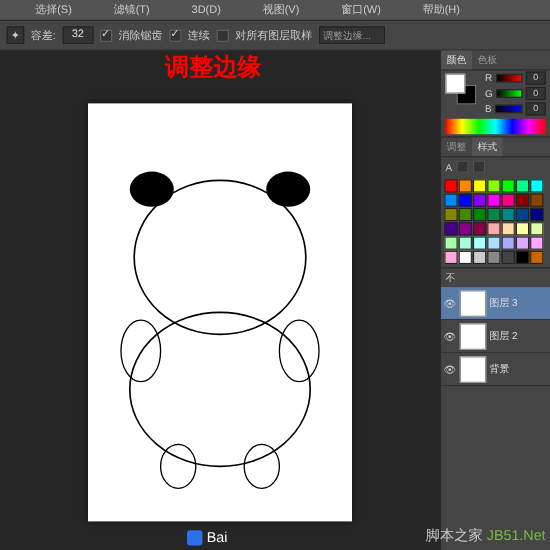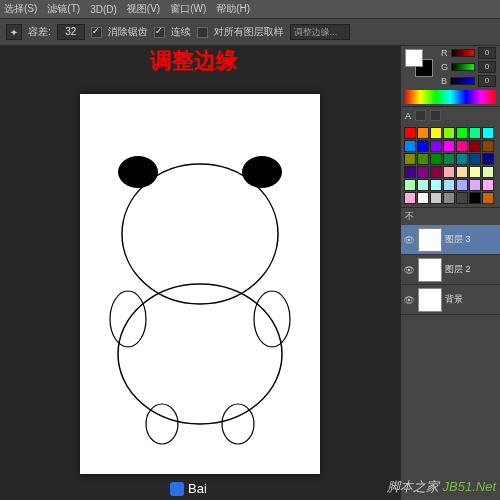--- a/index.html
+++ b/index.html
@@ -1,18 +1,18 @@
 <!DOCTYPE html>
 <html><head>
 <meta charset="utf-8">
 <style>
 * { margin: 0; padding: 0; box-sizing: border-box; font-family: "Microsoft YaHei", sans-serif; }
 body { width: 500px; height: 500px; background: #535353; overflow: hidden; position: relative; }
 .menubar { height: 18px; background: #535353; display: flex; align-items: center; padding: 0 4px; gap: 10px; font-size: 10px; color: #ccc; }
-.menubar span { cursor: default; }
+.menubar span { cursor: default; margin-left: 28px; }
 .optbar { height: 28px; background: #454545; border-top: 1px solid #2a2a2a; border-bottom: 1px solid #2a2a2a; display: flex; align-items: center; padding: 0 6px; gap: 6px; font-size: 10px; color: #ccc; }
 .tool-ico { width: 16px; height: 16px; background: #333; border: 1px solid #222; display: inline-flex; align-items: center; justify-content: center; }
 .num-input { width: 28px; height: 16px; background: #333; border: 1px solid #222; color: #ddd; font-size: 10px; text-align: center; line-height: 14px; }
 .check { width: 11px; height: 11px; background: #333; border: 1px solid #666; display: inline-block; position: relative; }
 .check.on::after { content: "✓"; position: absolute; top: -3px; left: 0; font-size: 10px; color: #ddd; }
 .dropdown { width: 60px; height: 16px; background: #333; border: 1px solid #222; color: #999; font-size: 9px; padding: 0 3px; line-height: 14px; }
 .workspace { position: absolute; top: 46px; left: 0; right: 100px; bottom: 0; background: #262626; display: flex; align-items: flex-start; justify-content: center; padding-top: 8px; }
 .title-text { position: absolute; top: 46px; left: 150px; color: #f00; font-size: 22px; font-weight: bold; z-index: 5; }
 .canvas-area { width: 240px; height: 380px; background: #fff; box-shadow: 0 0 6px rgba(0,0,0,.6); margin-top: 40px; position: relative; }
 .panels { position: absolute; top: 46px; right: 0; width: 100px; bottom: 0; background: #454545; border-left: 1px solid #2a2a2a; font-size: 9px; color: #ccc; }
@@ -31,21 +31,21 @@
 .layer-opts { display: flex; align-items: center; padding: 2px 4px; gap: 3px; }
 .layer-opts .sel { flex: 1; height: 14px; background: #333; border: 1px solid #222; font-size: 8px; padding: 0 2px; line-height: 12px; }
 .layer-row { display: flex; align-items: center; height: 30px; border-bottom: 1px solid #333; padding: 0 2px; gap: 3px; }
 .layer-row.sel { background: #5a7aa8; }
 .eye { width: 12px; height: 12px; display: flex; align-items: center; justify-content: center; font-size: 9px; }
 .thumb { width: 24px; height: 24px; background: #fff; border: 1px solid #888; }
 .lname { font-size: 9px; color: #ddd; flex: 1; }
 .lock-row { display: flex; align-items: center; padding: 2px 4px; gap: 2px; font-size: 8px; }
 .lock-ico { width: 11px; height: 11px; background: #333; border: 1px solid #555; }
 .watermark { position: absolute; bottom: 4px; left: 170px; color: #bbb; font-size: 10px; z-index: 10; display: flex; align-items: center; gap: 4px; }
-.watermark2 { position: absolute; bottom: 4px; right: 4px; color: #ccc; font-size: 13px; z-index: 10; font-style: italic; }
+.watermark2 { position: absolute; bottom: 4px; right: 4px; color: #ccc; font-size: 13px; z-index: 10; }
 .bai-logo { width: 14px; height: 14px; background: #2970ea; border-radius: 3px; }
 .fgbg { position: relative; width: 28px; height: 28px; margin: 3px 4px; }
 .fg { position: absolute; top: 0; left: 0; width: 18px; height: 18px; background: #fff; border: 1px solid #888; }
 .bg { position: absolute; bottom: 0; right: 0; width: 18px; height: 18px; background: #000; border: 1px solid #888; }
 .mini-ico { width: 11px; height: 11px; background: #333; border: 1px solid #555; display: inline-block; }
 .char-panel { padding: 3px 4px; display: flex; gap: 4px; align-items: center; }
 </style>
 </head>
 <body>
 
@@ -83,20 +83,24 @@
       <ellipse cx="48" cy="225" rx="18" ry="28" fill="none" stroke="#000" stroke-width="1.2"></ellipse>
       <ellipse cx="192" cy="225" rx="18" ry="28" fill="none" stroke="#000" stroke-width="1.2"></ellipse>
       <ellipse cx="82" cy="330" rx="16" ry="20" fill="none" stroke="#000" stroke-width="1.2"></ellipse>
       <ellipse cx="158" cy="330" rx="16" ry="20" fill="none" stroke="#000" stroke-width="1.2"></ellipse>
     </svg>
   </div>
 </div>
 
 <div class="panels">
   <div>
+    <div class="panel-tabs">
+      <span class="active">颜色</span>
+      <span>色板</span>
+    </div>
     <div style="display:flex">
       <div class="fgbg">
         <div class="bg"></div>
         <div class="fg"></div>
       </div>
       <div style="flex:1">
         <div class="rgb-row r">
             <span>R</span>
             <div class="slider"></div>
             <span class="val">0</span>
@@ -110,20 +114,24 @@
             <span>B</span>
             <div class="slider"></div>
             <span class="val">0</span>
           </div>
       </div>
     </div>
     <div class="spectrum"></div>
   </div>
 
   <div class="layer-panel">
+    <div class="panel-tabs">
+      <span>调整</span>
+      <span class="active">样式</span>
+    </div>
     <div class="char-panel">
       <span>A</span>
       <span class="mini-ico"></span>
       <span class="mini-ico"></span>
     </div>
     <div class="swatch-grid" id="swatch-grid">
         <div class="swatch" style="background: rgb(255, 0, 0);"></div>
         <div class="swatch" style="background: rgb(255, 136, 0);"></div>
         <div class="swatch" style="background: rgb(255, 255, 0);"></div>
         <div class="swatch" style="background: rgb(136, 255, 0);"></div>

